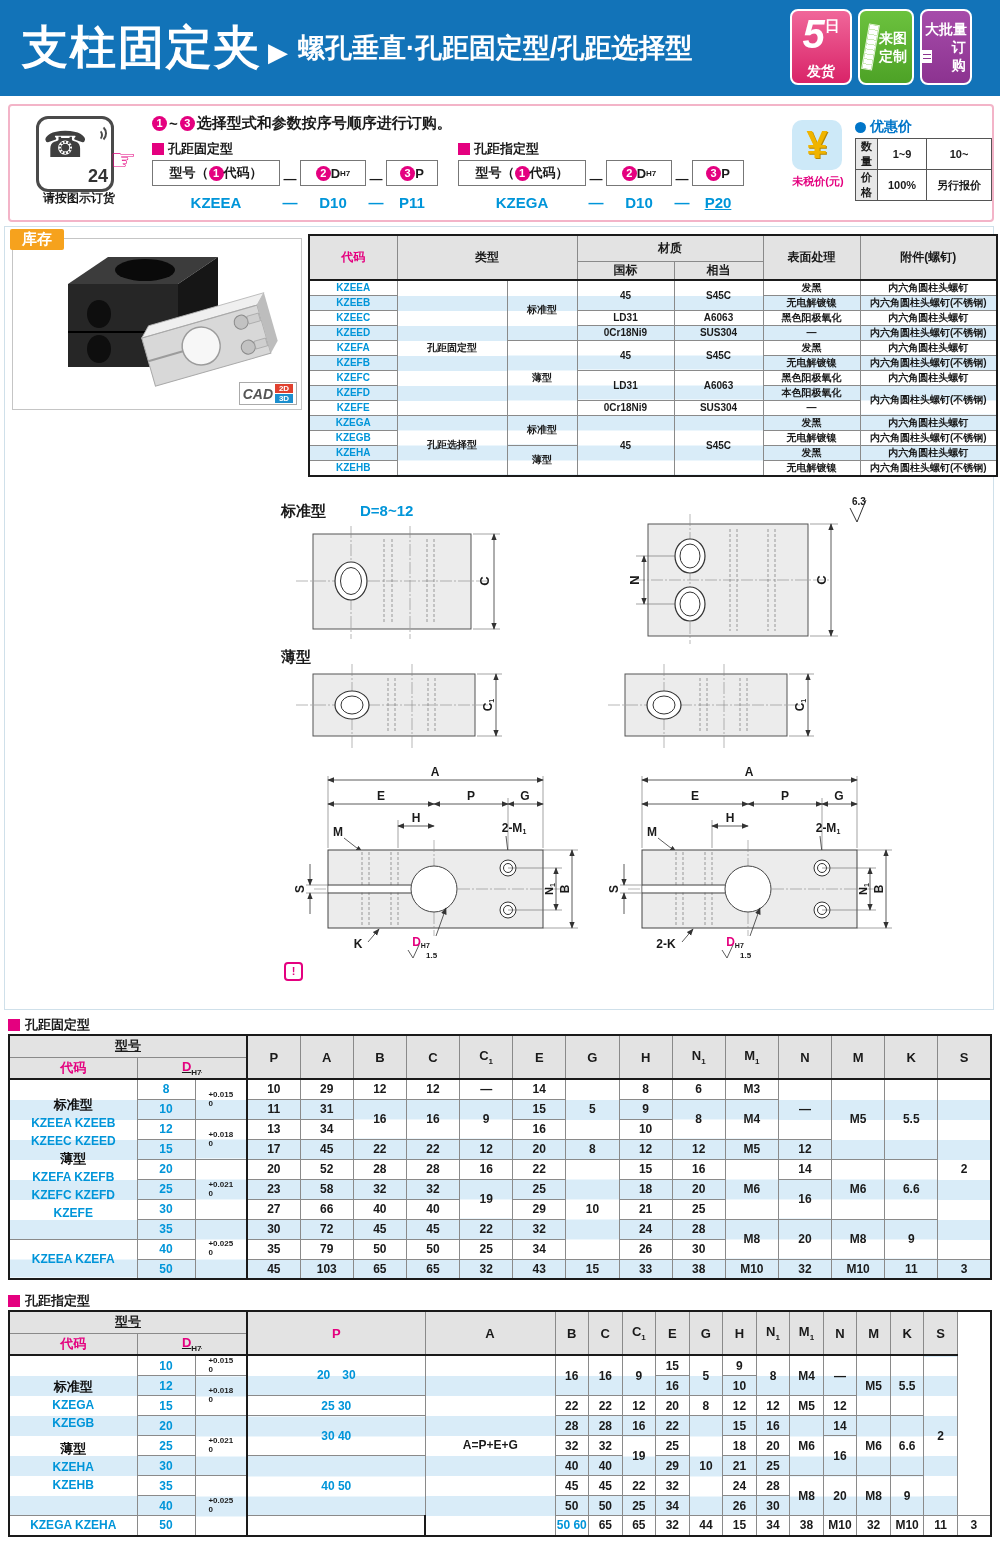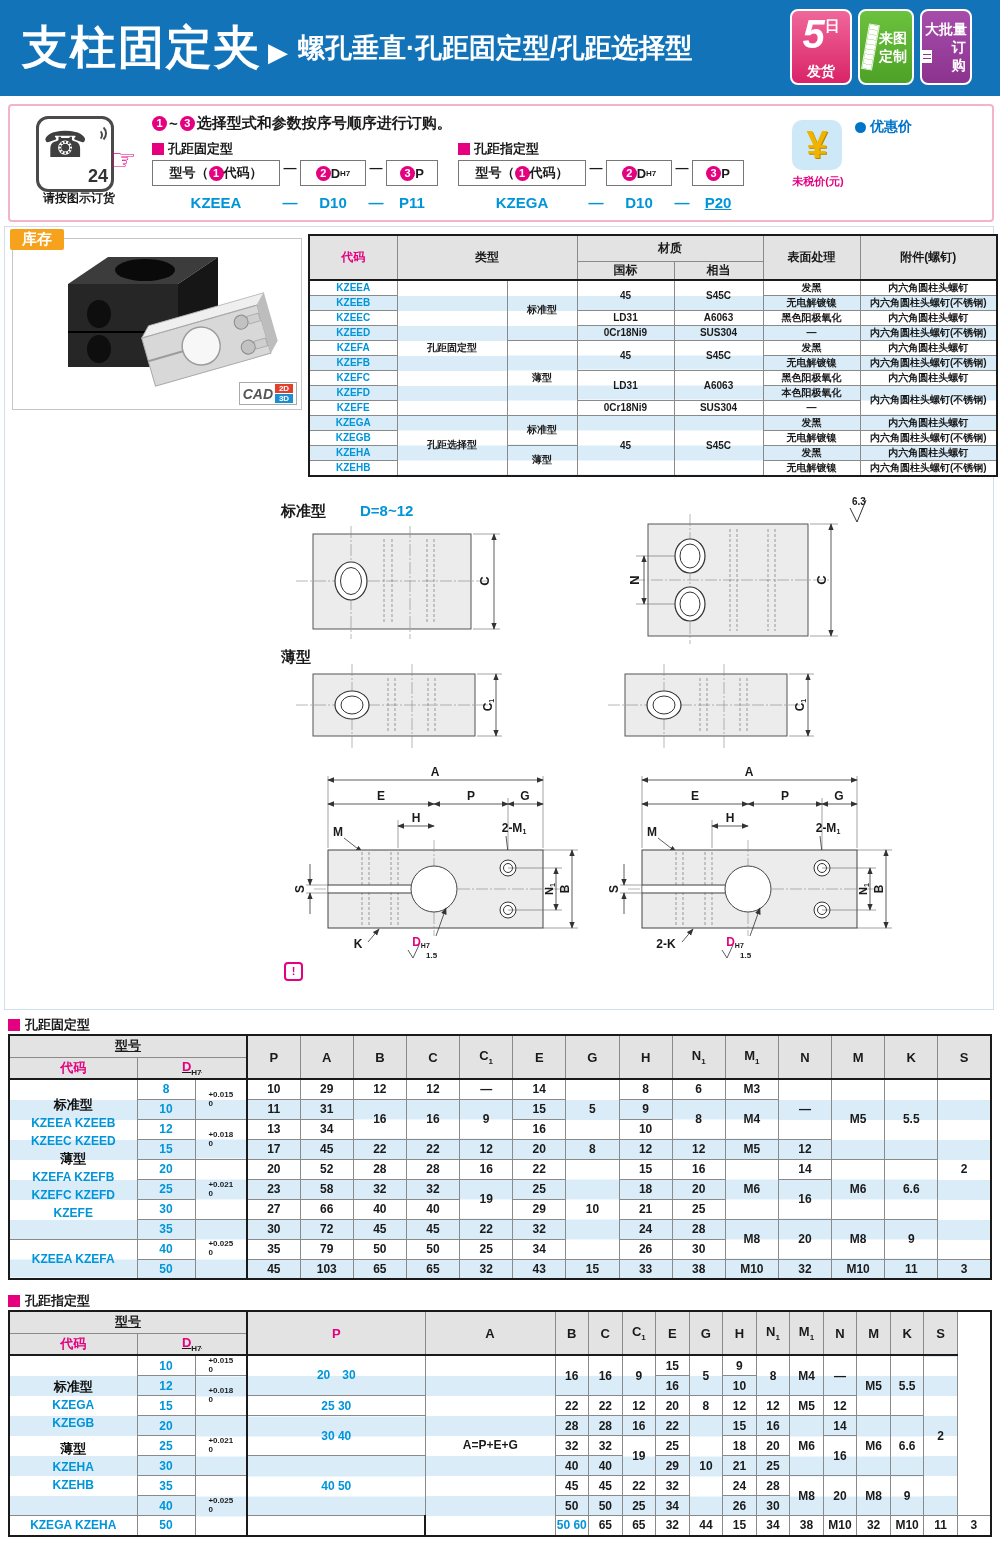--- a/index.html
+++ b/index.html
@@ -34,21 +34,21 @@
   .phone .tel{position:absolute;left:4px;top:8px;font-size:36px;color:#3f3f3f;line-height:1;}
   .phone .p24{position:absolute;right:3px;bottom:2px;font-size:18px;font-weight:bold;color:#333;
     text-shadow:-1px 0 #fff,1px 0 #fff,0 -1px #fff,0 1px #fff;}
   .sig{position:absolute;border:2px solid #4a4a4a;border-top-color:transparent;border-left-color:transparent;border-bottom-color:transparent;border-radius:50%;}
   .caption{left:14px;top:84px;width:110px;text-align:center;font-size:12px;font-weight:bold;}
   .hand{left:100px;top:36px;font-size:30px;color:#e4007f;font-weight:bold;}
   .inst{left:142px;top:8px;font-size:15px;font-weight:bold;display:flex;align-items:center;gap:2px;}
   .cnum{display:inline-block;width:15px;height:15px;border-radius:50%;background:#e4007f;color:#fff;font-size:11px;font-weight:bold;text-align:center;line-height:15px;}
   .gtitle{font-size:13px;font-weight:bold;display:flex;align-items:center;gap:4px;}
   .sqm{display:inline-block;width:12px;height:12px;background:#e4007f;}
-  .boxrow{display:flex;align-items:flex-start;}
+  .boxrow{display:flex;align-items:flex-end;}
   .obox{height:26px;border:1px solid #777;background:#fff;display:flex;align-items:center;justify-content:center;font-size:13px;font-weight:bold;box-sizing:border-box;}
   .dash{width:20px;text-align:center;font-weight:bold;font-size:13px;}
   .exrow{display:flex;color:#0095d9;font-weight:bold;font-size:15px;}
   .exrow span{display:inline-block;text-align:center;}
   .sub{font-size:8px;vertical-align:sub;font-weight:bold;}
   .yenbox{left:782px;top:14px;width:50px;height:50px;background:#cde9f8;border-radius:10px;display:flex;align-items:center;justify-content:center;}
   .yen{font-size:38px;font-weight:bold;color:#f0b400;text-shadow:1px 1px 0 #b78600;}
   .untaxed{left:770px;top:68px;width:76px;text-align:center;color:#e4007f;font-weight:bold;font-size:11px;}
   .ptitle{left:845px;top:12px;color:#0075c8;font-weight:bold;font-size:14px;display:flex;align-items:center;gap:4px;}
   .pdot{width:11px;height:11px;border-radius:50%;background:#0075c8;}
@@ -215,20 +215,34 @@
     </div>
 
     <div class="abs yenbox">
       <span class="yen">¥</span>
     </div>
     <div class="abs untaxed">未税价(元)</div>
     <div class="abs ptitle">
       <span class="pdot"></span>
       <span>优惠价</span>
     </div>
+    <table class="abs ptable">
+      <tbody>
+          <tr>
+        <td class="ph">数量</td>
+        <td style="width:40px;">1~9</td>
+        <td style="width:56px;">10~</td>
+      </tr>
+      <tr>
+        <td class="ph">价格</td>
+        <td>100%</td>
+        <td>另行报价</td>
+      </tr>
+    </tbody>
+      </table>
   </div>
 
   <div class="abs mainframe"></div>
   <div class="abs stock">库存</div>
 
   <div class="abs imgbox">
     <svg width="286" height="168">
       <polygon points="55,45 95,18 205,18 165,45" fill="#3c3c3c"></polygon>
       <polygon points="165,45 205,18 205,100 165,128" fill="#161616"></polygon>
       <rect x="55" y="45" width="110" height="83" fill="#262626"></rect>

